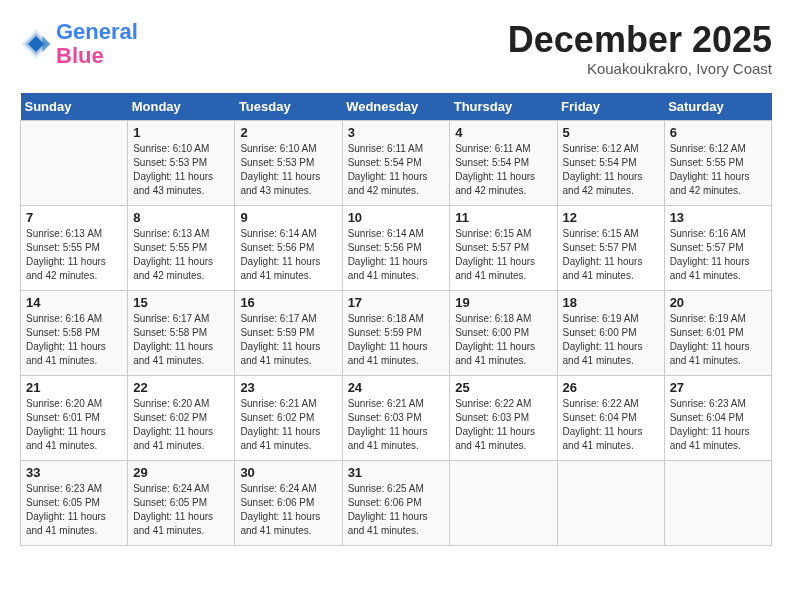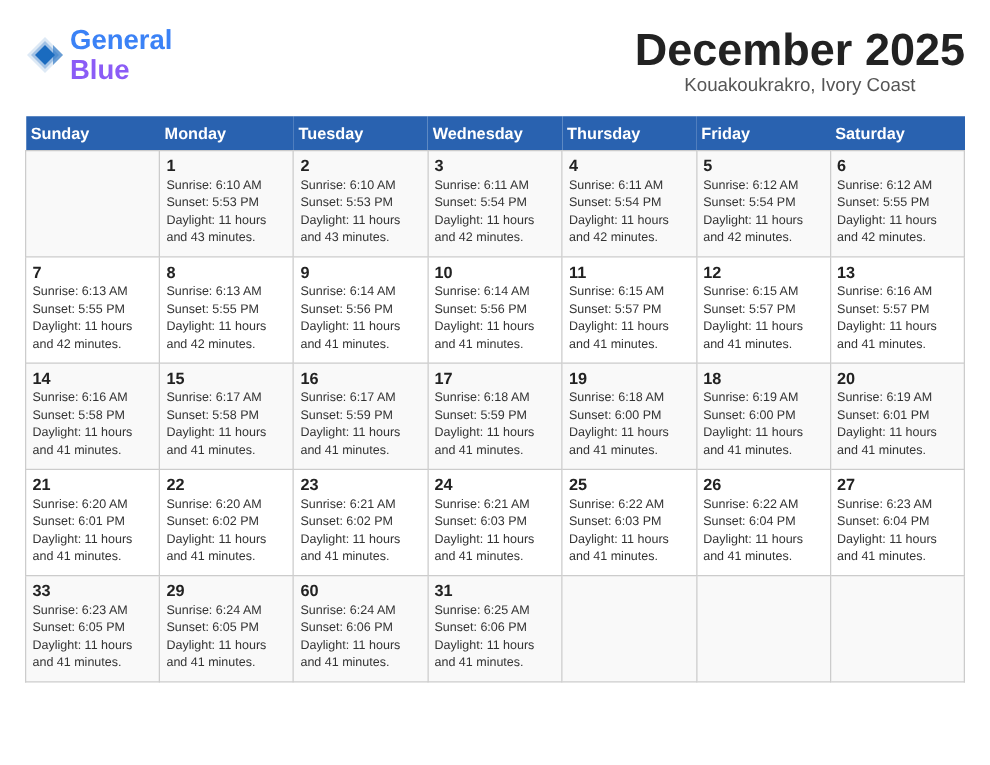--- a/index.html
+++ b/index.html
@@ -19,27 +19,27 @@
     .logo {
       display: flex;
       align-items: center;
     }
     .logo-text {
       font-size: 22px;
       font-weight: bold;
       line-height: 1.1;
     }
     .logo-general { color: #3b82f6; }
-    .logo-blue { color: #8b5cf6; }
+    .logo-blue { color: #ec4899; }
     .logo-icon {
       width: 32px;
       height: 32px;
       margin-right: 4px;
     }
-    .title-block { text-align: center; }
+    .title-block { text-align: right; }
     .month-title {
       font-size: 36px;
       font-weight: bold;
       color: #222;
       line-height: 1.1;
     }
     .location {
       font-size: 15px;
       color: #555;
     }
@@ -322,21 +322,21 @@
 and 41 minutes.</div>
         </td>
         <td>
           <span class="day-number">29</span>
           <div class="day-info" style="white-space: pre-line;">Sunrise: 6:24 AM
 Sunset: 6:05 PM
 Daylight: 11 hours
 and 41 minutes.</div>
         </td>
         <td>
-          <span class="day-number">60</span>
+          <span class="day-number">30</span>
           <div class="day-info" style="white-space: pre-line;">Sunrise: 6:24 AM
 Sunset: 6:06 PM
 Daylight: 11 hours
 and 41 minutes.</div>
         </td>
         <td>
           <span class="day-number">31</span>
           <div class="day-info" style="white-space: pre-line;">Sunrise: 6:25 AM
 Sunset: 6:06 PM
 Daylight: 11 hours

